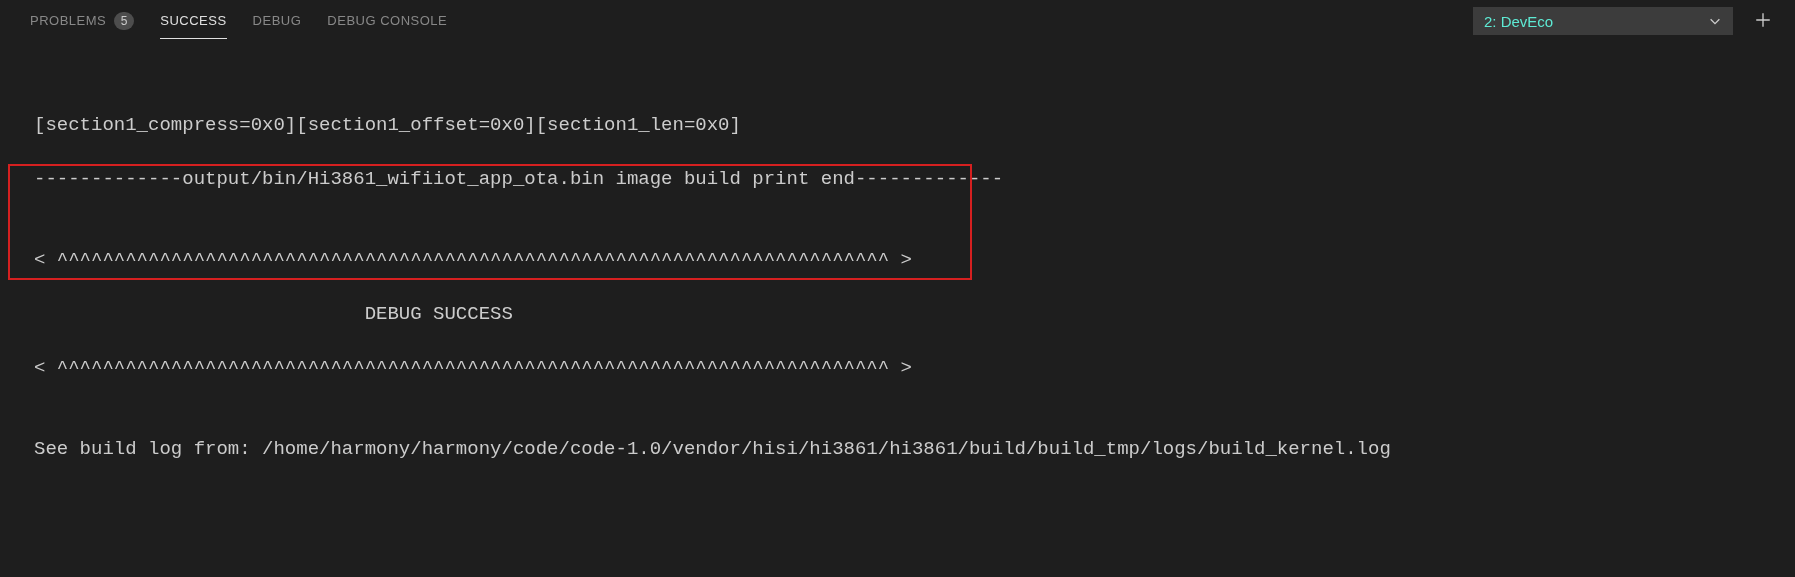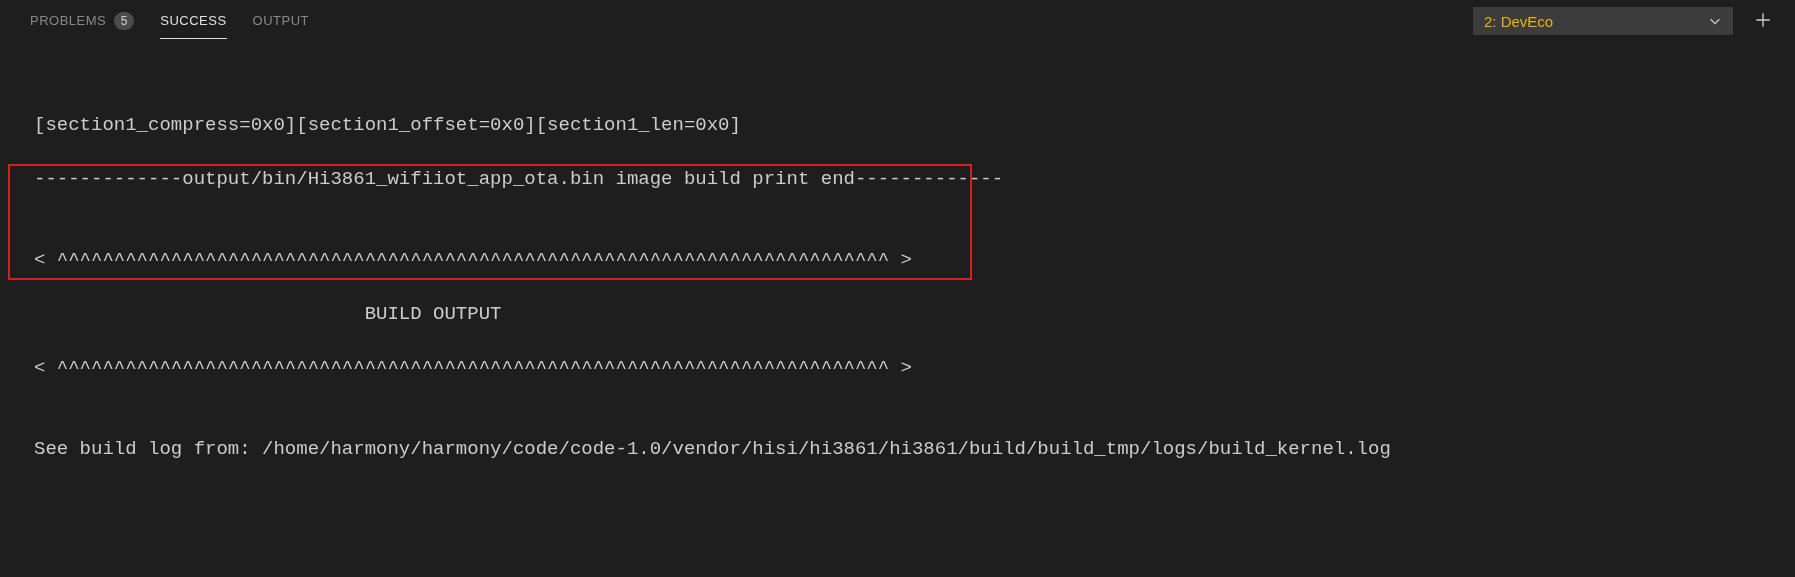--- a/index.html
+++ b/index.html
@@ -54,21 +54,21 @@
     padding: 0 6px;
   }
   .right-actions {
     display: flex;
     align-items: center;
     gap: 18px;
   }
   .dropdown {
     background: #3c3c3c;
     border: 1px solid #3c3c3c;
-    color: #eab308;
+    color: #5eead4;
     height: 28px;
     width: 260px;
     display: flex;
     align-items: center;
     justify-content: space-between;
     padding: 0 10px;
     font-size: 15px;
     cursor: pointer;
   }
   .chevron {
@@ -108,21 +108,24 @@
 <div class="panel-header">
   <div class="tabs">
     <div class="tab">
       <span>PROBLEMS</span>
       <span class="badge">5</span>
     </div>
     <div class="tab active">
       <span>SUCCESS</span>
     </div>
     <div class="tab">
-      <span>OUTPUT</span>
+      <span>DEBUG</span>
+    </div>
+    <div class="tab">
+      <span>DEBUG CONSOLE</span>
     </div>
   </div>
   <div class="right-actions">
     <div class="dropdown">
       <span>2: DevEco</span>
       <span class="chevron">
         <svg viewBox="0 0 16 16" fill="none" stroke-width="1.5">
             <path d="M3 6l5 5 5-5"></path>
           </svg>
       </span>
@@ -136,21 +139,21 @@
     </div>
   </div>
 </div>
 
 <div class="terminal-area">
 <div class="highlight-box" id="hl-box" style="left: 8px; top: 122px; width: 964px; height: 116px;"></div>
 <div>[section1_compress=0x0][section1_offset=0x0][section1_len=0x0]</div>
 <div>-------------output/bin/Hi3861_wifiiot_app_ota.bin image build print end-------------</div>
 <div></div>
 <div>&lt; ^^^^^^^^^^^^^^^^^^^^^^^^^^^^^^^^^^^^^^^^^^^^^^^^^^^^^^^^^^^^^^^^^^^^^^^^^ &gt;</div>
-<div>                             BUILD OUTPUT</div>
+<div>                             DEBUG SUCCESS</div>
 <div>&lt; ^^^^^^^^^^^^^^^^^^^^^^^^^^^^^^^^^^^^^^^^^^^^^^^^^^^^^^^^^^^^^^^^^^^^^^^^^ &gt;</div>
 <div></div>
 <div>See build log from: /home/harmony/harmony/code/code-1.0/vendor/hisi/hi3861/hi3861/build/build_tmp/logs/build_kernel.log</div>
 
 
 
 
 
 </div>
 

